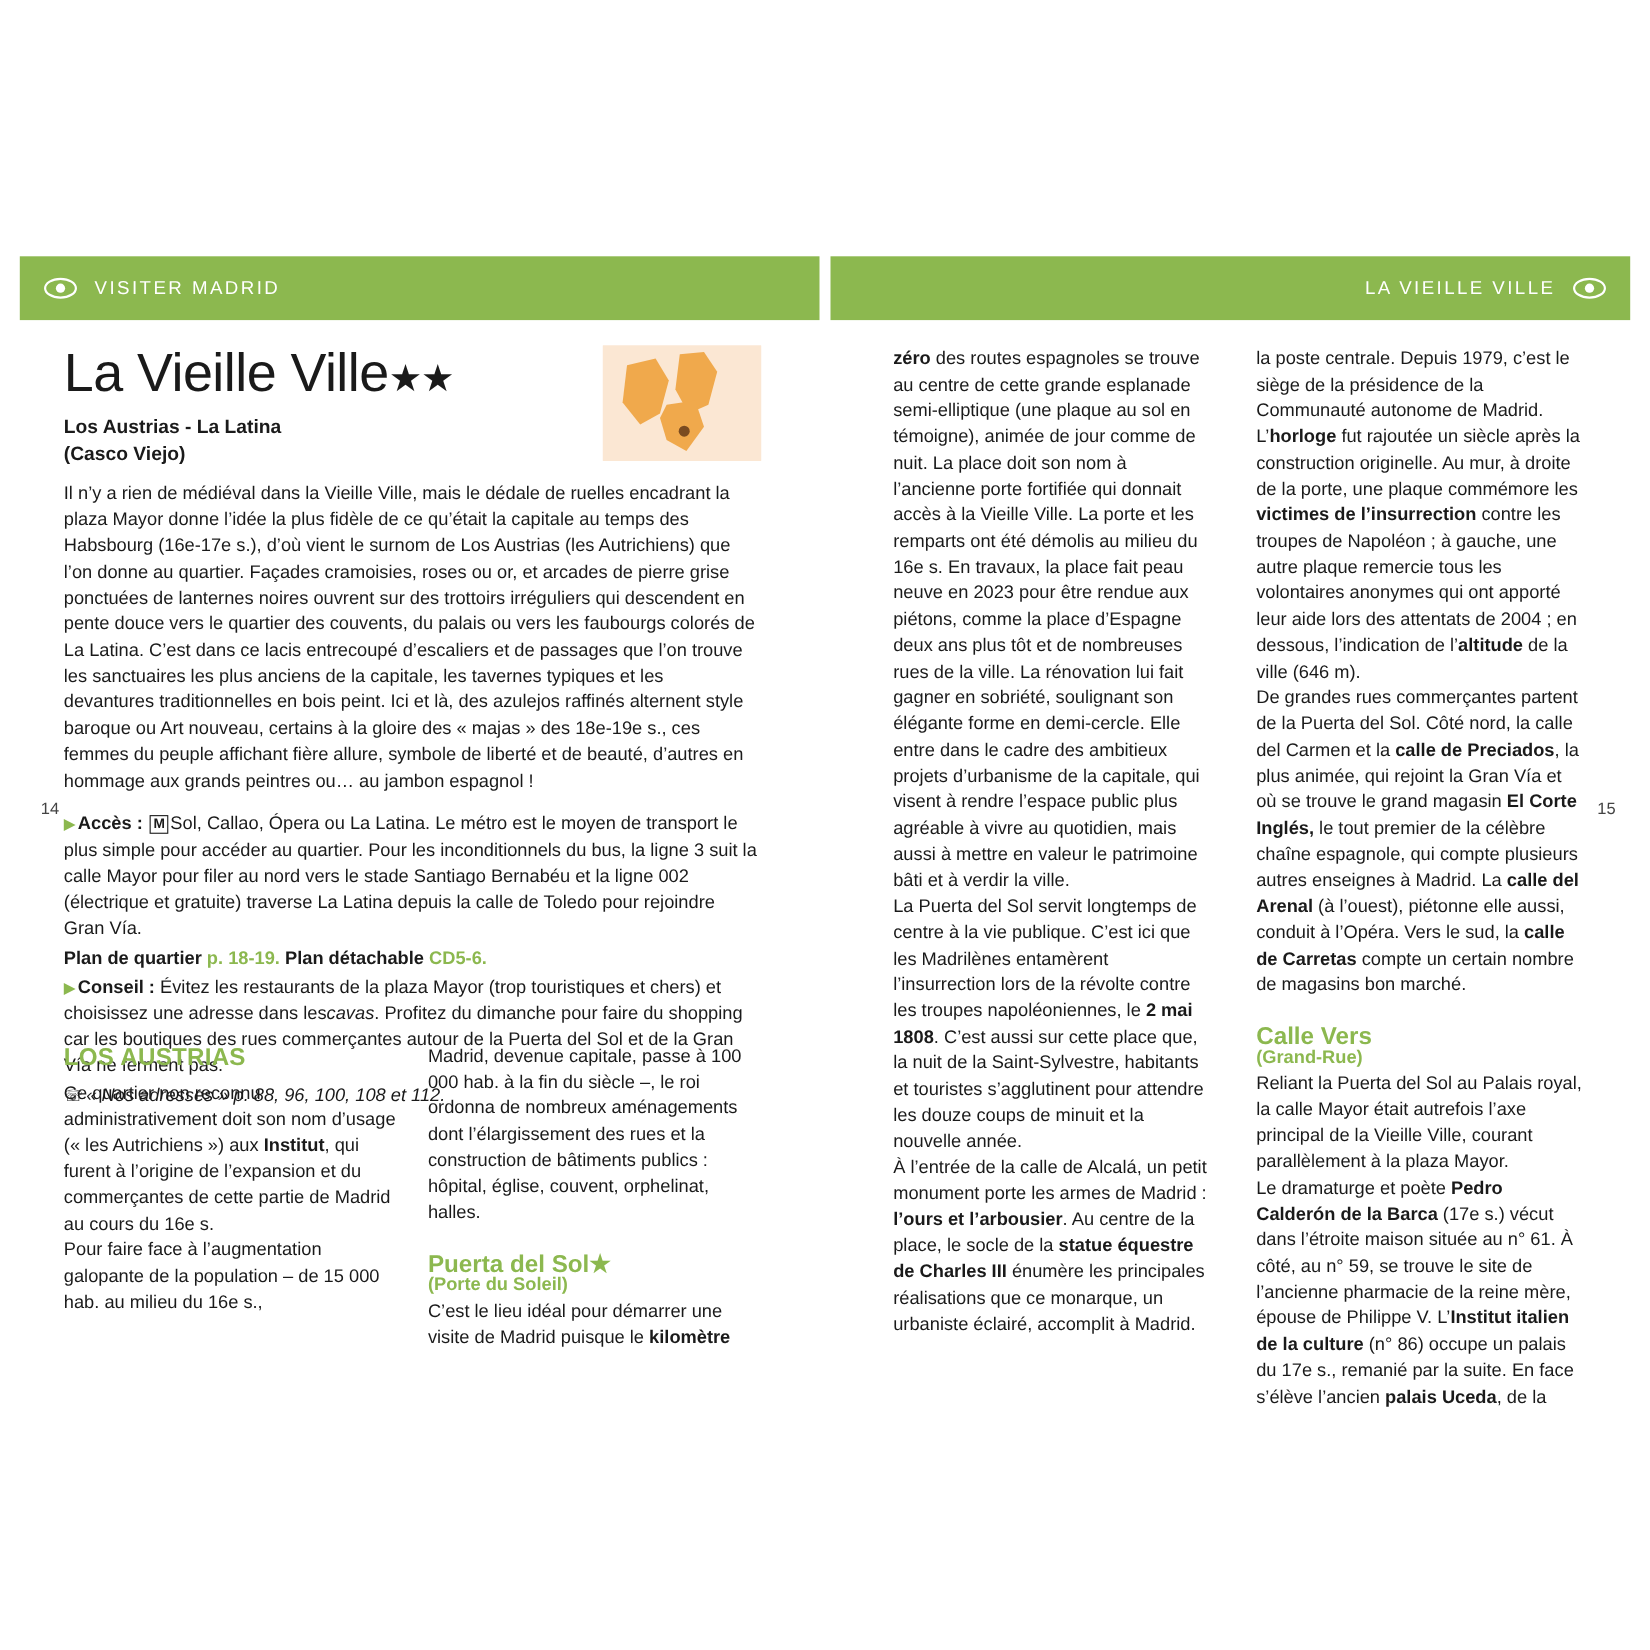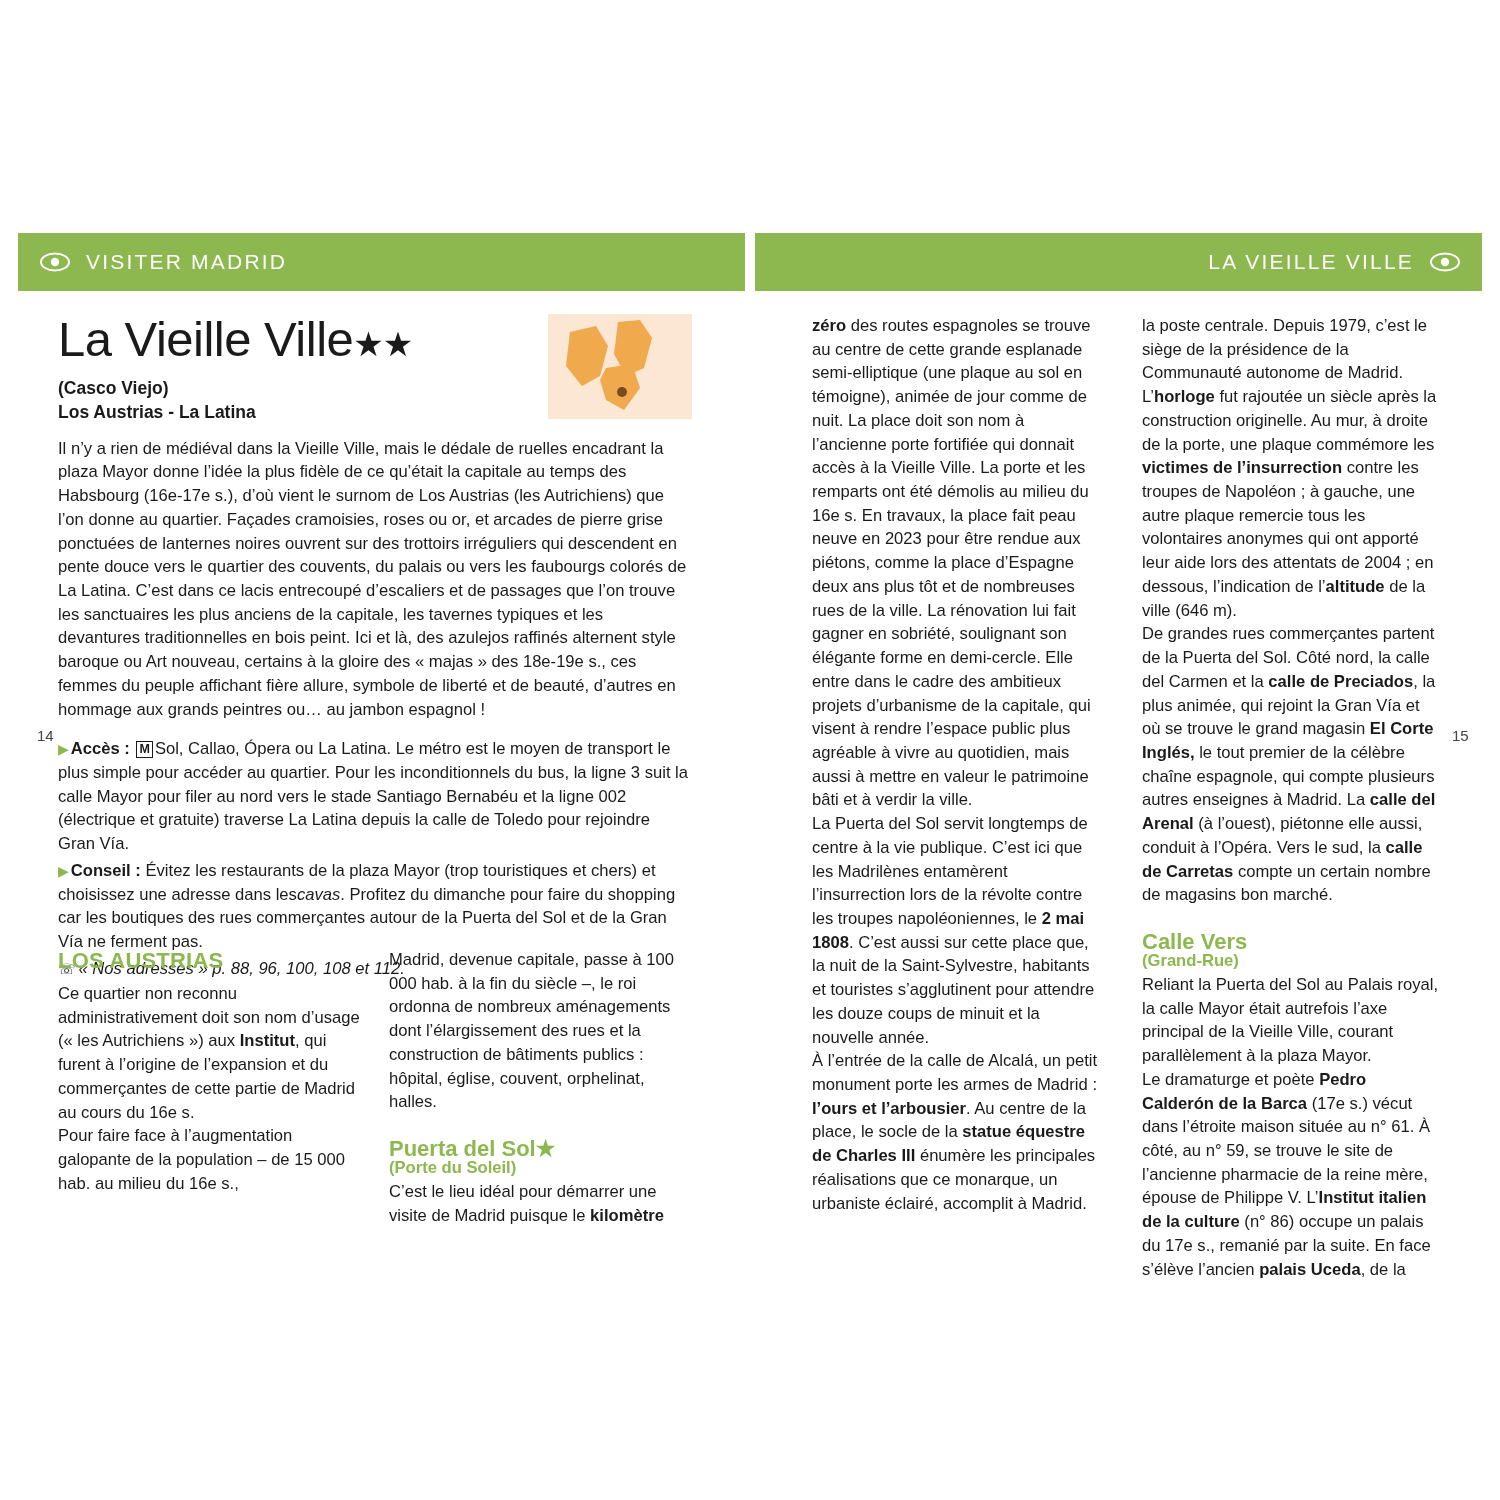--- a/index.html
+++ b/index.html
@@ -47,21 +47,21 @@
   .header-gap {
     width: 10px;
   }
   .header-right {
     width: 727px;
     padding-right: 22px;
     justify-content: flex-end;
   }
   .header-title {
     color: #ffffff;
-    font-size: 21px;
+    font-size: 17px;
     letter-spacing: 2.2px;
     font-weight: 400;
   }
   .eye-icon {
     width: 30px;
     height: 20px;
     display: inline-block;
   }
   .eye-left { margin-right: 16px; }
   .eye-right { margin-left: 16px; }
@@ -220,31 +220,37 @@
         <path d="M58 54 L84 50 L92 74 L76 96 L58 86 L52 66 Z" fill="#f0a94c"></path>
         <circle cx="74" cy="78" r="5" fill="#7a4b20"></circle>
       </svg>
     </div>
 
     <div class="col col-a">
       <h1 class="title">
         <span>La Vieille Ville</span><span class="stars">★★</span>
       </h1>
       <div class="subtitle">
+        <div>Los Austrias - La Latina</div>
         <div>(Casco Viejo)</div>
-        <div>Los Austrias - La Latina</div>
       </div>
 
       <p class="intro">Il n’y a rien de médiéval dans la Vieille Ville, mais le dédale de ruelles encadrant la plaza Mayor donne l’idée la plus fidèle de ce qu’était la capitale au temps des Habsbourg (16e-17e s.), d’où vient le surnom de Los Austrias (les Autrichiens) que l’on donne au quartier. Façades cramoisies, roses ou or, et arcades de pierre grise ponctuées de lanternes noires ouvrent sur des trottoirs irréguliers qui descendent en pente douce vers le quartier des couvents, du palais ou vers les faubourgs colorés de La Latina. C’est dans ce lacis entrecoupé d’escaliers et de passages que l’on trouve les sanctuaires les plus anciens de la capitale, les tavernes typiques et les devantures traditionnelles en bois peint. Ici et là, des azulejos raffinés alternent style baroque ou Art nouveau, certains à la gloire des « majas » des 18e-19e s., ces femmes du peuple affichant fière allure, symbole de liberté et de beauté, d’autres en hommage aux grands peintres ou… au jambon espagnol !</p>
 
       <p class="block">
         <span class="bullet">▶</span><b>Accès :</b>
         <span class="mini-box">M</span><span>Sol, Callao, Ópera ou La Latina. Le métro est le moyen de transport le plus simple pour accéder au quartier. Pour les inconditionnels du bus, la ligne 3 suit la calle Mayor pour filer au nord vers le stade Santiago Bernabéu et la ligne 002 (électrique et gratuite) traverse La Latina depuis la calle de Toledo pour rejoindre Gran Vía.</span>
       </p>
 
+      <p class="block">
+        <b>Plan de quartier</b>
+        <b class="green">p. 18-19.</b>
+        <b>Plan détachable</b>
+        <b class="green">CD5-6.</b>
+      </p>
 
       <p class="block">
         <span class="bullet">▶</span><b>Conseil :</b>
         <span>Évitez les restaurants de la plaza Mayor (trop touristiques et chers) et choisissez une adresse dans les</span><span class="italic">cavas</span><span>. Profitez du dimanche pour faire du shopping car les boutiques des rues commerçantes autour de la Puerta del Sol et de la Gran Vía ne ferment pas.</span>
       </p>
 
       <p class="block">
         <span class="phone-ico">☏</span><span class="italic">« Nos adresses » p. 88, 96, 100, 108 et 112.</span>
       </p>
     </div>

